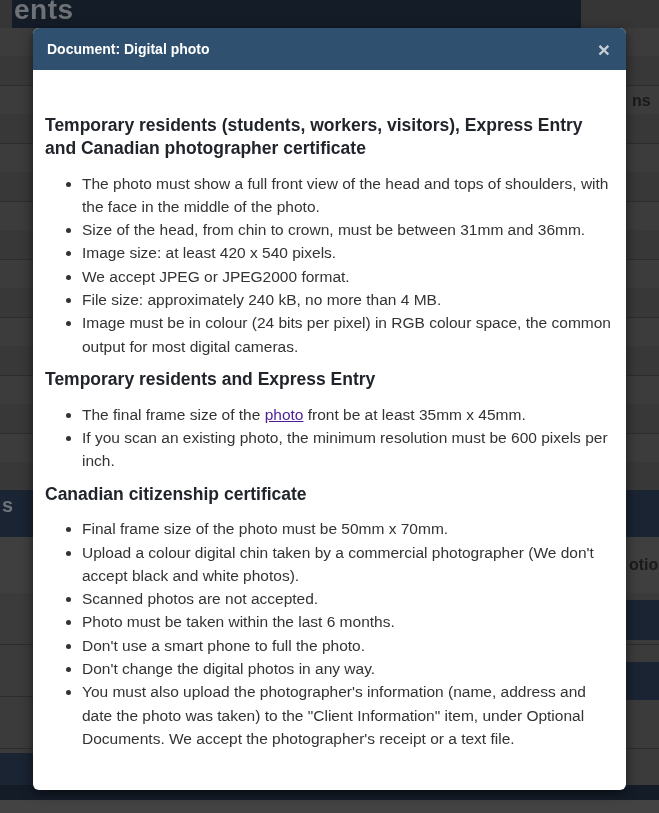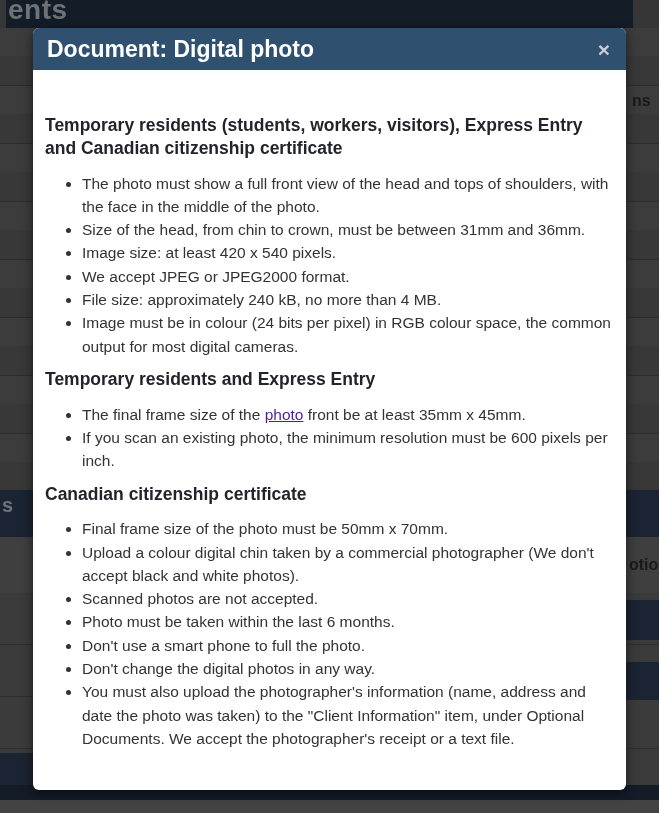--- a/index.html
+++ b/index.html
@@ -3,21 +3,21 @@
 <meta charset="utf-8">
 <style>
   html,body{margin:0;padding:0;}
   body{
     width:659px;height:813px;position:relative;overflow:hidden;
     font-family:"Liberation Sans", sans-serif;
     background:#363636;
   }
   
   .bg{position:absolute;inset:0;z-index:0;}
-  .bg-top{position:absolute;left:6px;top:0;width:627px;height:28px;background:#141c28;overflow:hidden;}
+  .bg-top{position:absolute;left:12px;top:0;width:569px;height:28px;background:#141c28;overflow:hidden;}
   .bg-page-title{position:absolute;left:2px;top:-6px;font-size:28px;font-weight:bold;color:#6e7276;letter-spacing:.5px;}
   .bg-rows-upper{position:absolute;left:0;top:28px;width:659px;height:462px;
     background:repeating-linear-gradient(to bottom,#3c3c3c 0 28px,#383838 28px 57px,#2d2d2d 57px 58px);}
   .bg-colhead-top{position:absolute;left:632px;top:58px;font-size:16px;font-weight:bold;color:#17191c;margin-top:34px;}
   .bg-navy-band{position:absolute;left:0;top:490px;width:659px;height:47px;background:#1b2433;overflow:hidden;}
   .bg-section-frag{position:absolute;left:2px;top:4px;font-size:20px;font-weight:bold;color:#6d737b;}
   .bg-header-band{position:absolute;left:0;top:537px;width:659px;height:56px;background:#3f3f3f;}
   .bg-colhead{position:absolute;left:629px;top:556px;font-size:16px;font-weight:bold;color:#1a1a1a;}
   .bg-rows-lower{position:absolute;left:0;top:593px;width:659px;height:207px;
     background:repeating-linear-gradient(to bottom,#3b3b3b 0 51px,#2d2d2d 51px 52px);}
@@ -31,21 +31,21 @@
   .modal{
     position:absolute;left:33px;top:28px;width:593px;height:762px;z-index:5;
     background:#ffffff;border-radius:6px;
     box-shadow:0 3px 12px rgba(0,0,0,.55);
     display:flex;flex-direction:column;
   }
   .modal-header{
     background:#2f506f;border-radius:6px 6px 0 0;height:42px;flex:0 0 42px;
     display:flex;align-items:center;padding:0 14px;
   }
-  .modal-title{color:#ffffff;font-weight:bold;font-size:23px;}
+  .modal-title{color:#ffffff;font-weight:bold;font-size:14px;}
   .close-btn{
     margin-left:auto;background:none;border:none;cursor:pointer;padding:0 2px;
     color:#c7ced5;font-weight:bold;font-size:21px;line-height:1;font-family:"Liberation Sans",sans-serif;
   }
   .modal-body{
     padding:22px 15px 15px 12px;color:#333;overflow:hidden;flex:1;
   }
   .sec-heading{
     font-size:17.5px;font-weight:bold;color:#21252b;line-height:1.3;
     margin:22px 0 8px;
@@ -79,21 +79,21 @@
   <div class="bg-bottom-bar"></div>
 </div>
 
 <div class="modal">
   <div class="modal-header">
     <span class="modal-title">Document: Digital photo</span>
     <button class="close-btn">×</button>
   </div>
   <div class="modal-body">
 
-    <div class="sec-heading first">Temporary residents (students, workers, visitors), Express Entry and Canadian citizenship certificate</div>
+    <div class="sec-heading first">Temporary residents (students, workers, visitors), Express Entry and Canadian photographer certificate</div>
     <ul class="bullets">
       <li>The photo must show a full front view of the head and tops of shoulders, with the face in the middle of the photo.</li>
       <li>Size of the head, from chin to crown, must be between 31mm and 36mm.</li>
       <li>Image size: at least 420 x 540 pixels.</li>
       <li>We accept JPEG or JPEG2000 format.</li>
       <li>File size: approximately 240 kB, no more than 4 MB.</li>
       <li>Image must be in colour (24 bits per pixel) in RGB colour space, the common output for most digital cameras.</li>
     </ul>
 
     <div class="sec-heading">Temporary residents and Express Entry</div>

